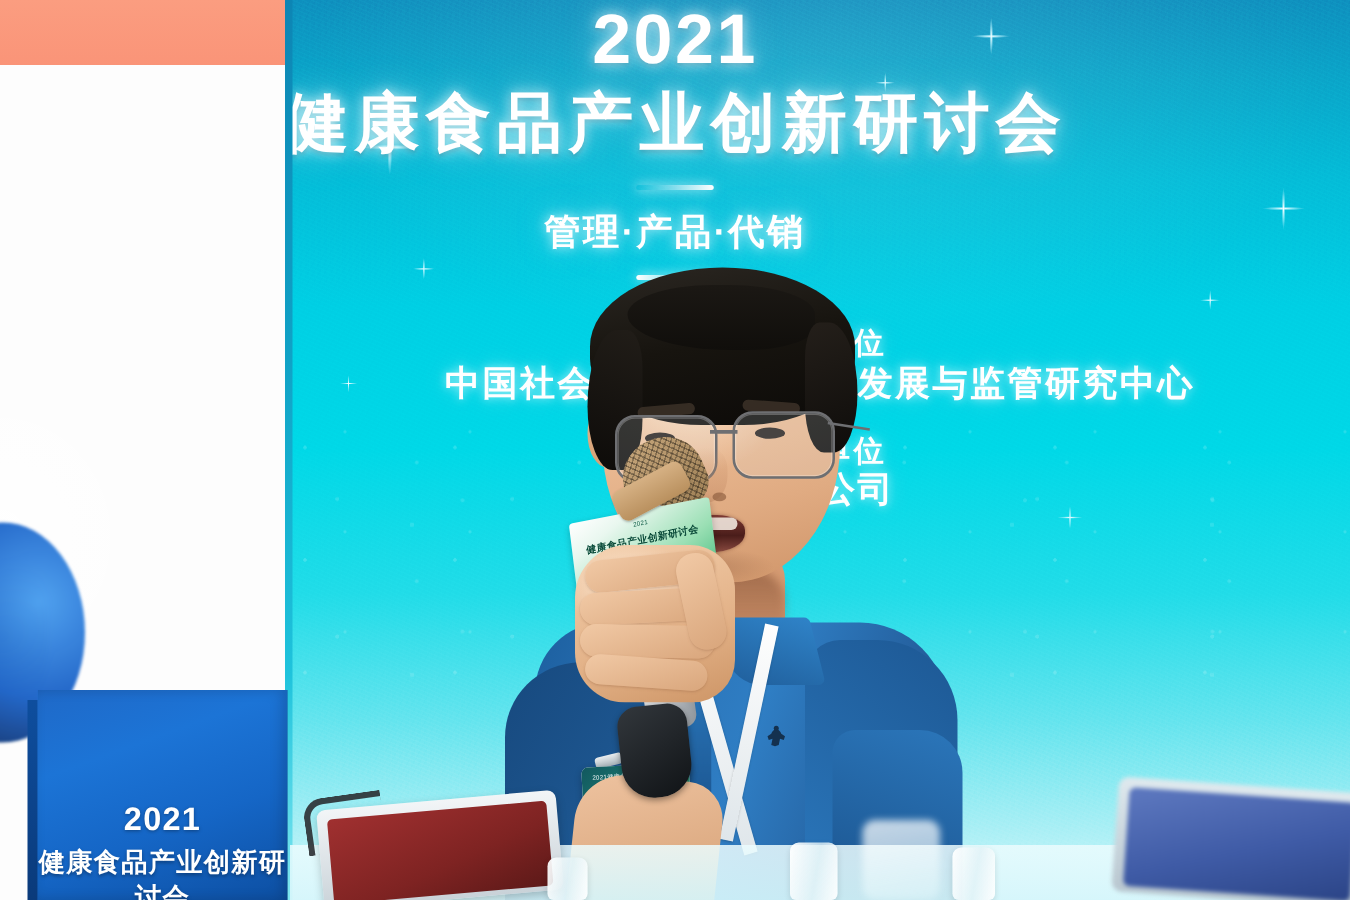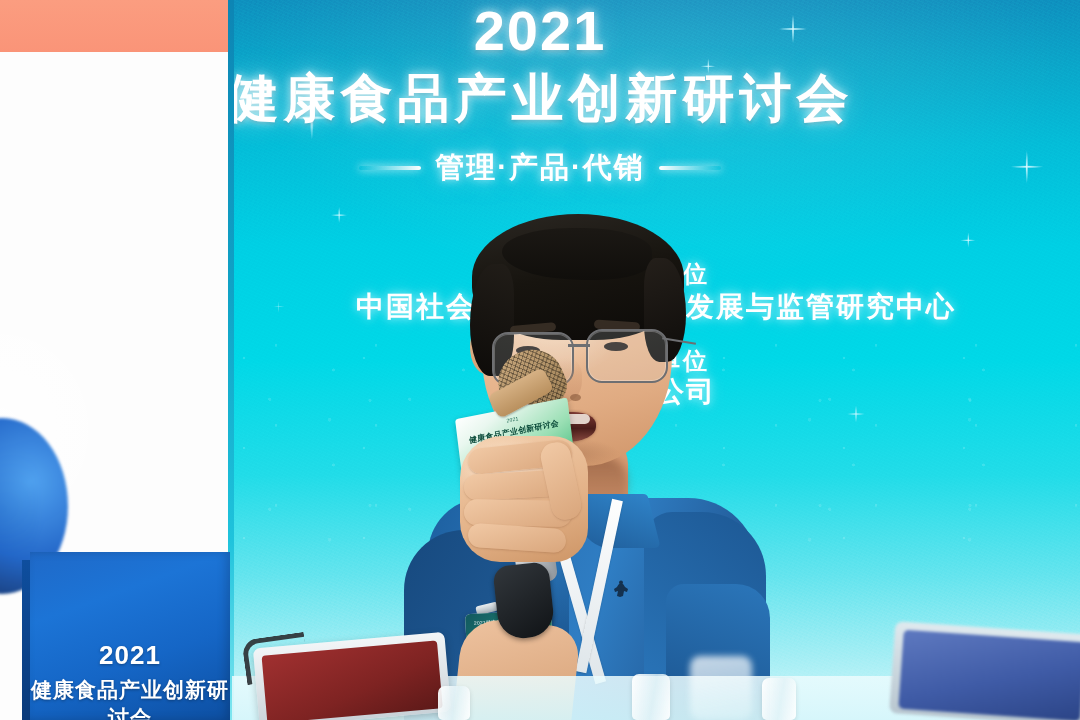--- a/index.html
+++ b/index.html
@@ -50,21 +50,21 @@
     background:radial-gradient(closest-side, #ffffff, rgba(190,245,255,.65) 45%, rgba(190,245,255,0) 100%);
   }
   .sparkle::before{width:100%;height:10%;border-radius:50%;}
   .sparkle::after{width:10%;height:100%;border-radius:50%;}
 
   
   .hl{position:absolute;color:#fff;font-weight:700;white-space:nowrap;
       text-shadow:0 0 10px rgba(255,255,255,.75),0 0 26px rgba(180,245,255,.55),0 2px 3px rgba(0,70,95,.30);}
   #year{left:0;right:0;top:-2px;text-align:center;font-size:56px;letter-spacing:2px;}
   #maintitle{left:0;right:0;top:64px;text-align:center;font-size:52px;letter-spacing:5px;}
-  #subwrap{position:absolute;left:0;right:0;top:148px;display:flex;align-items:center;justify-content:center;gap:14px;}
+  #subwrap{position:absolute;left:0;right:0;top:148px;display:flex;align-items:center;justify-content:center;gap:14px;flex-direction:column;}
   .rule{height:4px;width:62px;background:linear-gradient(90deg,rgba(255,255,255,0),#fff);border-radius:3px;
         box-shadow:0 0 9px rgba(255,255,255,.8);}
   .rule.r{background:linear-gradient(90deg,#fff,rgba(255,255,255,0));}
   .sub{color:#fff;font-weight:700;font-size:29px;letter-spacing:2px;white-space:nowrap;
        text-shadow:0 0 9px rgba(255,255,255,.75),0 0 22px rgba(170,240,255,.5);}
   #sub2{margin-left:26px;}
 
   
   .orgblk{position:absolute;left:232px;right:0;text-align:center;color:#fff;font-weight:700;
           text-shadow:0 0 8px rgba(255,255,255,.6),0 0 18px rgba(160,235,255,.45);white-space:nowrap;}

